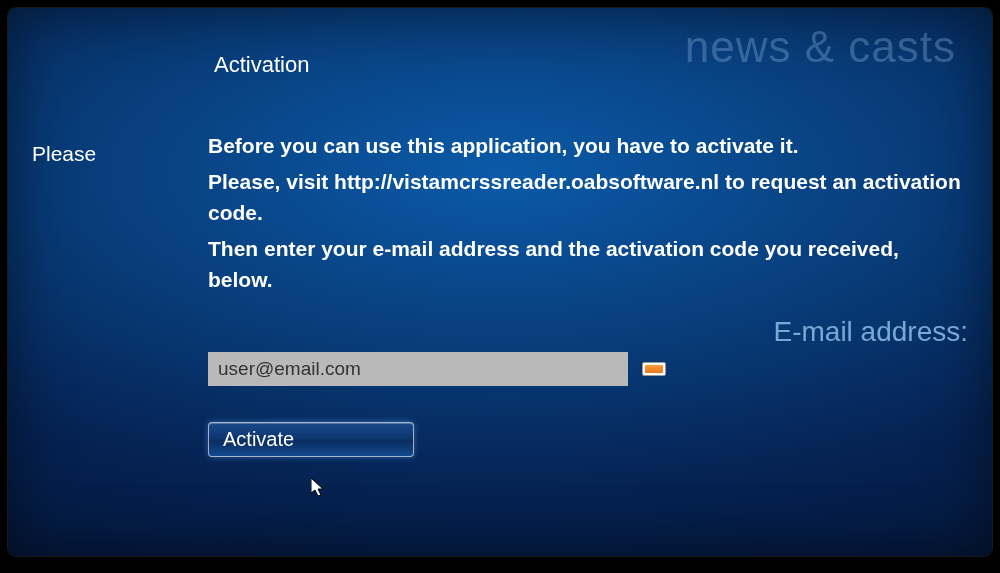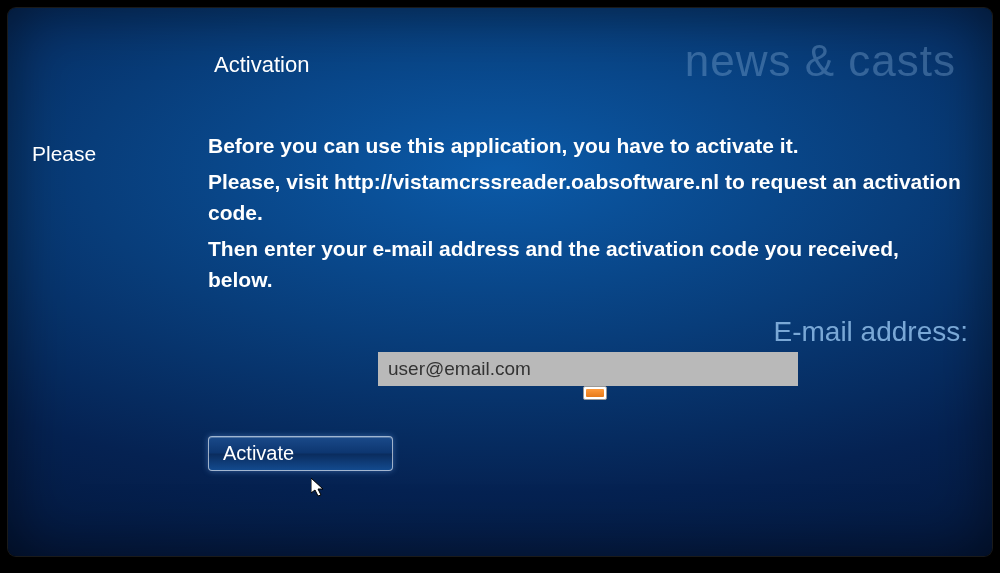--- a/index.html
+++ b/index.html
@@ -30,21 +30,21 @@
       position: absolute;
       top: 44px;
       left: 206px;
       color: #ffffff;
       font-size: 22px;
       font-weight: 300;
       text-align: center;
     }
     .brand {
       position: absolute;
-      top: 28px;
+      top: 14px;
       right: 36px;
       color: rgba(140, 180, 220, 0.35);
       font-size: 44px;
       font-weight: 300;
       letter-spacing: 1px;
     }
     .cancel-btn {
       position: absolute;
       top: 134px;
       left: 24px;
@@ -75,21 +75,20 @@
       color: #7aa8d6;
       font-size: 28px;
       font-weight: 300;
       margin-bottom: 4px;
       text-align: right;
     }
     .field-row {
       display: flex;
       align-items: center;
       margin-bottom: 14px;
-      flex-direction: column;
     }
     .text-input {
       width: 420px;
       height: 34px;
       background: #b9b9b9;
       border: none;
       padding: 4px 10px;
       font-size: 19px;
       color: #333;
       font-family: inherit;
@@ -106,21 +105,21 @@
     }
     .osk-btn.orange::after {
       content: "";
       position: absolute;
       inset: 2px;
       background: linear-gradient(#ff9a3a, #e67a1a);
       border-radius: 1px;
     }
     .activate-btn {
       margin-top: 22px;
-      width: 185px;
+      width: 206px;
       height: 35px;
       background: linear-gradient(to bottom, #1a4a8a 0%, #0d3670 48%, #0a2c5e 52%, #134a8e 100%);
       border: 1px solid rgba(255,255,255,0.6);
       border-radius: 4px;
       color: #ffffff;
       font-size: 20px;
       font-weight: 300;
       text-align: left;
       padding-left: 14px;
       cursor: pointer;

